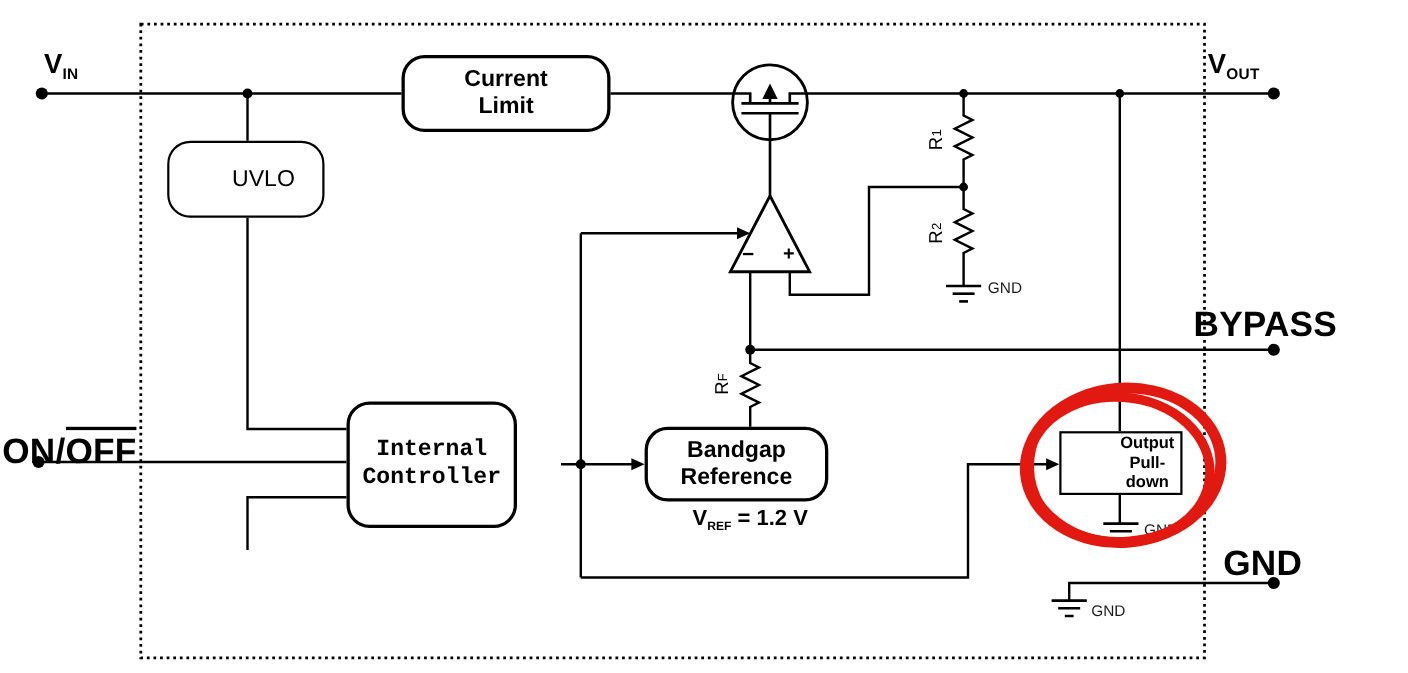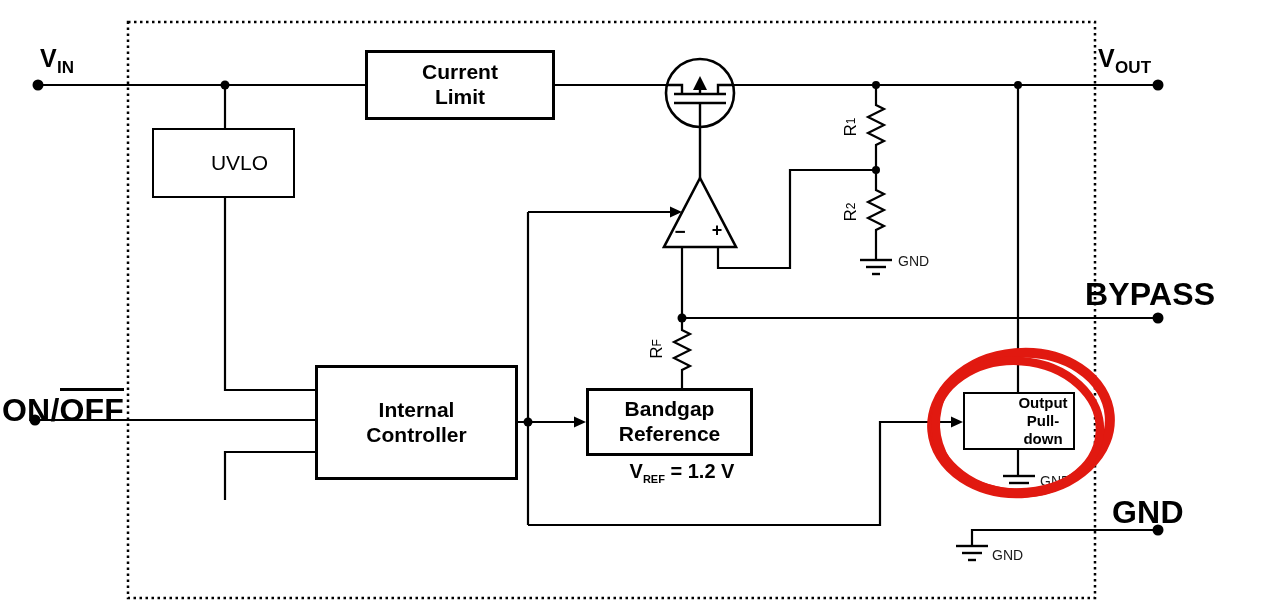--- a/index.html
+++ b/index.html
@@ -15,27 +15,27 @@
   .layer.marker { z-index:3; pointer-events:none; }
 
   .block {
     position:absolute; z-index:2;
     background:#fff; border:3px solid #000;
     display:flex; align-items:center; justify-content:center;
     text-align:center; white-space:pre-line; line-height:1.18;
   }
   .block.bold { font-weight:700; }
   .block.thin { border-width:2.5px; }
-  .f21 { font-size:21px; }
+  .f21 { font-size:21px;border-radius:21px; }
   .f20 { font-size:20px; }
   .f15 { font-size:15px;padding-left:48px; }
 
   .lbl { position:absolute; z-index:2; white-space:nowrap; }
   .pin { font-size:25px; font-weight:700; letter-spacing:0.2px; }
-  .pin sub { font-size:17px; }
+  .pin sub { font-size:14px; }
   .pin.big { font-size:32px; }
   .obar { display:inline-block; border-top:3px solid #000; padding-top:1px; }
   .vref { font-size:20px; font-weight:700; text-align:center; }
   .vref sub { font-size:11px; }
   .rlabel {
     width:50px; height:24px; display:flex; align-items:center; justify-content:center;
     transform:rotate(-90deg); font-size:17px;
   }
   .rlabel sub { font-size:12px; }
   .ampsign { text-align:center; font-weight:700; font-size:19px; line-height:1; }
@@ -125,21 +125,21 @@
       <circle cx="1018" cy="85" r="4"></circle>
       <circle cx="876" cy="170" r="4"></circle>
       <circle cx="682" cy="318" r="4.5"></circle>
       <circle cx="528" cy="422" r="4.5"></circle>
     </g>
   </svg>
 
   <div class="block bold f21" style="left:365px; top:50px;  width:190px; height:70px;">Current
 Limit</div>
   <div class="block thin f21" style="left:152px; top:128px; width:143px; height:70px;padding-left:32px;">UVLO</div>
-  <div class="block bold f21" style="left:315px; top:365px; width:203px; height:115px;">Internal
+  <div class="block bold f21" style="left:315px; top:365px; width:155px; height:115px;font-family:Liberation Mono, monospace;">Internal
 Controller</div>
   <div class="block bold f21" style="left:586px; top:388px; width:167px; height:68px;">Bandgap
 Reference</div>
   <div class="block bold f15 thin" style="left:963px; top:392px; width:112px; height:58px;">Output
 Pull-down</div>
 
   <div class="lbl pin" style="left:40px; top:44px;">
     <span>V</span><sub>IN</sub>
   </div>
   <div class="lbl pin" style="left:1098px; top:44px;">

